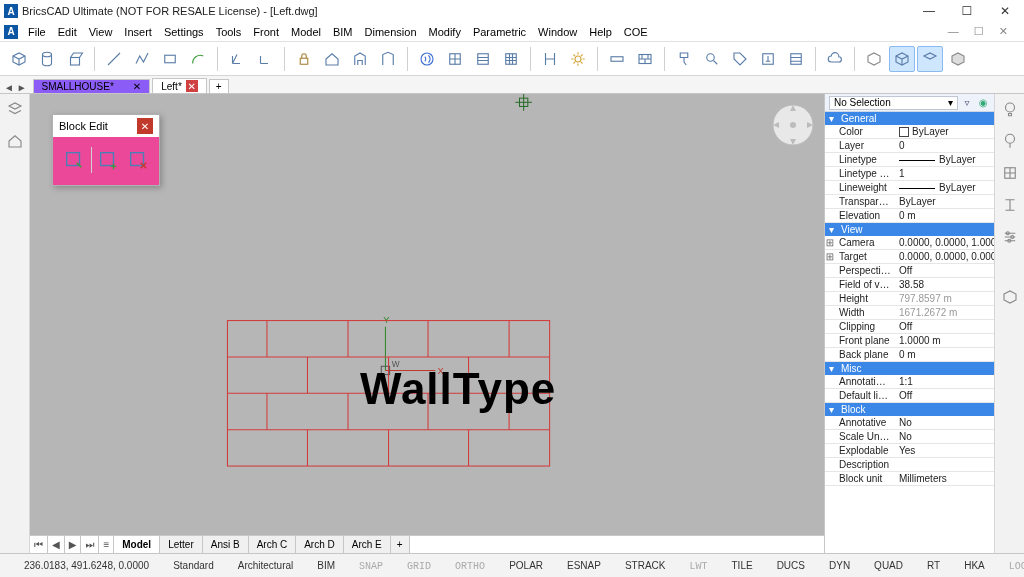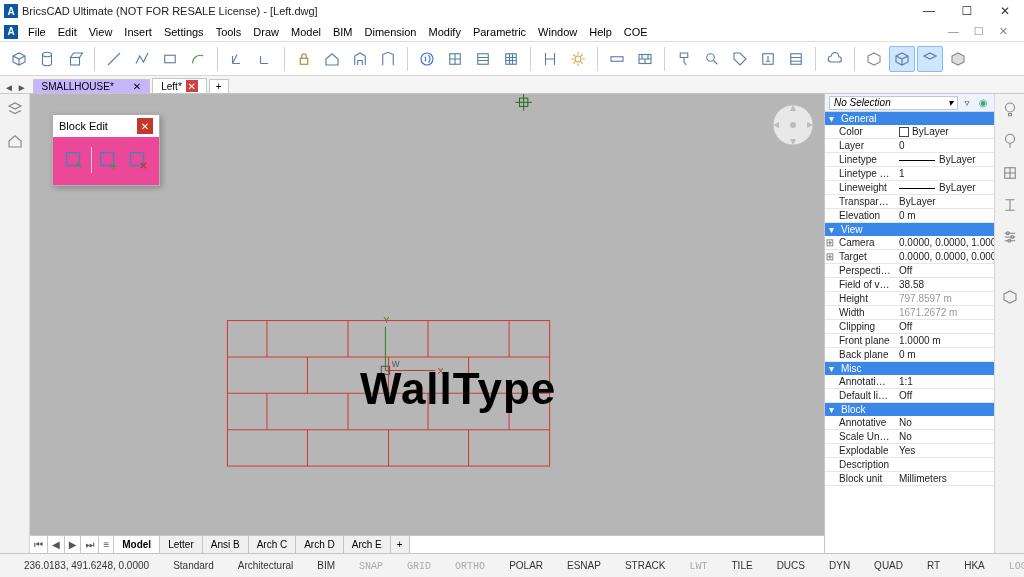--- a/index.html
+++ b/index.html
@@ -20,21 +20,21 @@
   .toolbar { height: 34px; background:#fff; border-bottom:1px solid #d6d6d6; display:flex; align-items:center; padding: 0 6px; gap:2px; overflow:hidden; }
   .toolbar .tbtn { width:26px; height:26px; border:1px solid transparent; display:flex; align-items:center; justify-content:center; border-radius:2px; }
   .toolbar .tbtn.active { background:#cfe6ff; border-color:#8abaf0; }
   .toolbar .sep { width:1px; height:24px; background:#d0d0d0; margin:0 4px; }
   .toolbar svg { width:18px; height:18px; }
 
   
   .tabbar { height:18px; background:#f5f5f5; border-bottom:1px solid #c6c6c6; display:flex; align-items:flex-end; font-size:10px; }
   .tabbar .nav { padding:0 4px; color:#555; }
   .tab { padding:1px 8px; border:1px solid #c6c6c6; background:#fff; margin-left:2px; border-bottom:none; display:flex; align-items:center; gap:4px;}
-  .tab.inactive { background:#c4b5fd;gap:19px; }
+  .tab.inactive { background:#8b5cf6;gap:19px; }
   .tab .close { color:#000; font-size:10px; }
   .tab .close.red { background:#d04040; color:#fff; width:12px; height:12px; display:flex;align-items:center;justify-content:center;}
 
   
   .workarea { position:absolute; top:94px; bottom:24px; left:0; right:0; display:flex; }
   .left-rail { width:30px; background:#f2f2f2; border-right:1px solid #d6d6d6; display:flex; flex-direction:column; align-items:center; gap:10px; padding-top:6px;}
   .left-rail div svg { width:18px; height:18px; stroke:#888; }
   .right-rail { width:30px; background:#f2f2f2; border-left:1px solid #d6d6d6; display:flex; flex-direction:column; align-items:center; gap:10px; padding-top:6px;}
   .right-rail div svg { width:18px; height:18px; stroke:#888; }
 
@@ -55,21 +55,21 @@
   .block-edit .bbody { display:flex; justify-content:space-around; padding:10px 6px 12px; }
   .block-edit .bbody div { width:26px; height:26px; display:flex;align-items:center;justify-content:center; }
   .block-edit .bbody .vsep { width:1px; height:26px; background:#d0d0d0; }
 
   
   .compass { position:absolute; top:8px; right:8px; width:46px; height:46px; }
 
   
   .prop-panel { width:170px; background:#fff; border-left:1px solid #c6c6c6; display:flex; flex-direction:column; font-size:10px; }
   .prop-head { height:18px; background:#eef3fb; display:flex; align-items:center; padding:0 4px; border-bottom:1px solid #d0d7e2;}
-  .prop-head .dd { flex:1; border:1px solid #c0c7d3; background:#fff; padding:0 4px; display:flex; justify-content:space-between; height:14px;font-style:italic;}
+  .prop-head .dd { flex:1; border:1px solid #c0c7d3; background:#fff; padding:0 4px; display:flex; justify-content:space-between; height:14px;}
   .prop-head .ic { width:14px; height:14px; margin-left:2px; display:flex;align-items:center;justify-content:center; color:#557; }
   .prop-body { flex:1; overflow:auto; }
   .sect { background:#3a87e8; color:#fff; padding:1px 4px; display:flex; align-items:center; gap:4px; }
   .sect .tw { width:8px; display:inline-block; }
   .row { display:flex; border-bottom:1px solid #e6e6e6; min-height:14px; align-items:center; }
   .row .k { width:60px; padding:1px 4px; color:#222; overflow:hidden; white-space:nowrap; text-overflow:ellipsis;}
   .row .v { flex:1; padding:1px 4px; color:#222; white-space:nowrap; overflow:hidden; }
   .row .v.dim { color:#999; }
   .row .twc { width:10px; color:#666; text-align:center;}
   .bylayer-sw { display:inline-block; width:10px; height:10px; border:1px solid #444; background:#fff; margin-right:3px; vertical-align:middle;}
@@ -99,21 +99,21 @@
 </div>
 
 <div class="menubar">
   <div class="appicon">A</div>
   <span>File</span>
   <span>Edit</span>
   <span>View</span>
   <span>Insert</span>
   <span>Settings</span>
   <span>Tools</span>
-  <span>Draw</span>
+  <span>Front</span>
   <span>Model</span>
   <span>BIM</span>
   <span>Dimension</span>
   <span>Modify</span>
   <span>Parametric</span>
   <span>Window</span>
   <span>Help</span>
   <span>COE</span>
   <span style="margin-left:auto; padding-right:10px; letter-spacing:6px; color:#888;">— ☐ ✕</span>
 </div>

